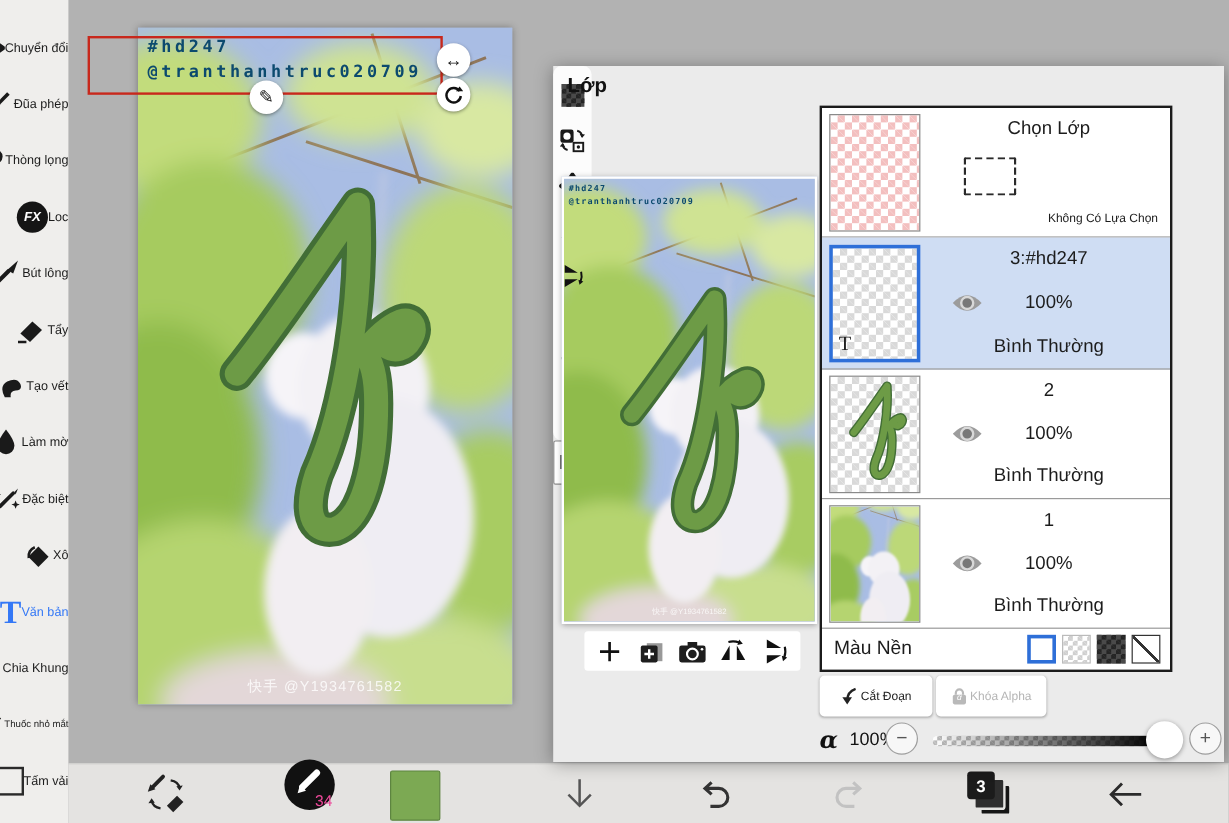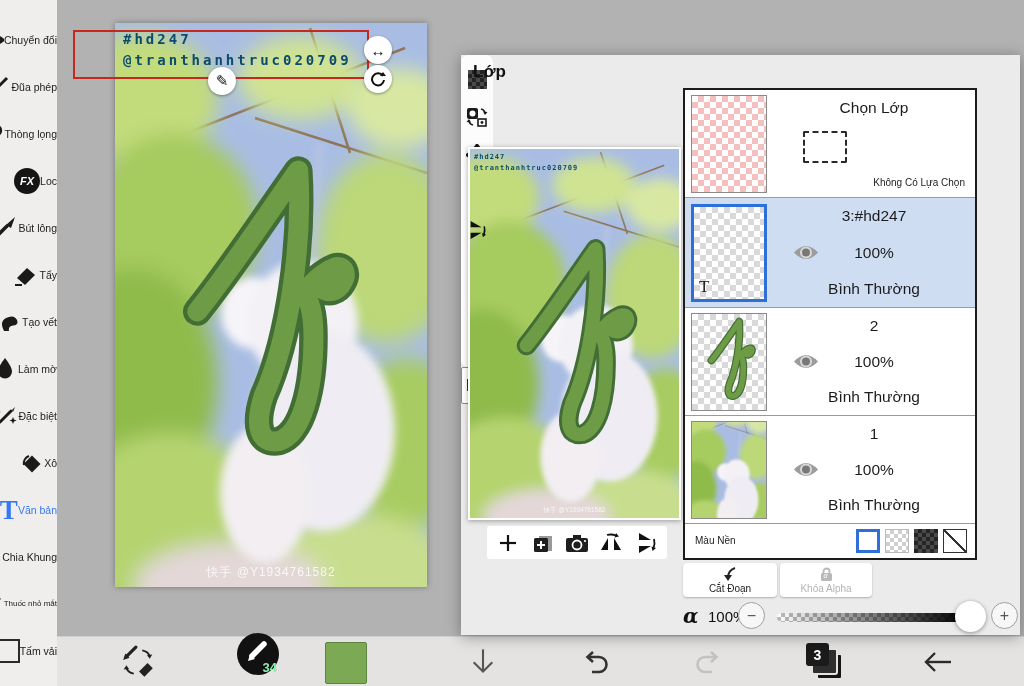--- a/index.html
+++ b/index.html
@@ -75,33 +75,33 @@
   .lname{text-align:center;font-size:15.5px}
   .lmid{position:relative;text-align:center;font-size:15.5px;height:20px;line-height:20px}
   .lmid .eye{position:absolute;left:14px;top:1px}
   .lblend{text-align:center;font-size:15.5px}
   .row-selected{background:#cfddf3}
   .sel-title{text-align:center;font-size:15.5px}
   .sel-status{text-align:right;font-size:10px;padding-right:4px}
   .dashed-box{width:40px;height:28px;border:2px dashed #2a2a2a;border-radius:2px;margin-left:24px}
 
   #maunen-row{display:flex;align-items:center;height:33px;padding:0 8px 0 10px;box-sizing:border-box}
-  #maunen-label{flex:1;font-size:10px}
+  #maunen-label{flex:1;font-size:16px}
   .swatch{width:24px;height:24px;margin-left:5px;box-sizing:border-box}
   .swatch.w1{background:#fff;border:3px solid #2e6fd8}
   .swatch.w2{border:1px solid #bbb}
   .swatch.w4{background:#fff;border:1.5px solid #333;background-image:linear-gradient(45deg,transparent 46%,#333 46%,#333 54%,transparent 54%)}
 
   #right-rail{left:523px;top:195px;width:32px;height:312px;background:#fcfcfc;border-radius:7px;
               display:flex;flex-direction:column;align-items:center;justify-content:space-around;padding:6px 0;box-sizing:border-box}
   .ricon{display:flex;align-items:center;justify-content:center;width:24px;height:24px}
   .dots-glyph{font-size:17px;font-weight:bold;color:#1a1a1a;line-height:10px;letter-spacing:0}
 
   .panel-btn{position:absolute;height:34px;background:#fff;border-radius:4px;box-shadow:0 1px 2px rgba(0,0,0,.25);
-             display:flex;flex-direction:column;align-items:center;justify-content:center;gap:1px}
+             display:flex;flex-direction:row;align-items:center;justify-content:center;gap:1px}
   .panel-btn .blabel{font-size:10px;color:#222}
   .panel-btn.disabled .blabel{color:#b5b5b5}
   #btn-clip{left:222px;top:508px;width:94px}
   #btn-alpha{left:319px;top:508px;width:92px}
   #blend-dropdown{left:415px;top:506px;width:142px;height:37px;background:#fff;border:1.5px solid #8a8a8a;
                   border-radius:2px;box-sizing:border-box;display:flex;align-items:center}
   #blend-dropdown .dval{flex:1;text-align:center;font-size:17px;color:#111}
   .tri-btn{width:30px;height:30px;background:#c9c9c9;margin-right:2px;display:flex;align-items:center;justify-content:center}
   .tri-up{width:0;height:0;border-left:8px solid transparent;border-right:8px solid transparent;border-bottom:11px solid #efefef}
 
@@ -115,21 +115,21 @@
                linear-gradient(to right,rgba(0,0,0,0),#000),
                linear-gradient(45deg,#bbb 25%,transparent 25%,transparent 75%,#bbb 75%),
                linear-gradient(45deg,#bbb 25%,transparent 25%,transparent 75%,#bbb 75%);
                background-size:100% 100%,8px 8px,8px 8px;background-position:0 0,0 0,4px 4px}
   #alpha-knob{position:absolute;left:494px;top:546px;width:31px;height:31px;border-radius:50%;background:#fff;
               box-shadow:0 1px 4px rgba(0,0,0,.4)}
 
   
   #bottom-bar{left:57px;top:636px;width:967px;height:50px;background:#e4e3e1;border-top:1px solid #cfcfcd}
   #brush-btn{left:180px;top:-4px;width:42px;height:42px;border-radius:50%;background:#111;position:absolute}
-  #brush-size{position:absolute;right:2px;bottom:0px;color:#86efac;font-size:13px;font-weight:bold}
+  #brush-size{position:absolute;right:2px;bottom:0px;color:#ec4899;font-size:13px;font-weight:normal}
   #color-swatch{left:268px;top:5px;width:40px;height:40px;background:#7ca953;border:1px solid #5d8540;border-radius:2px;position:absolute}
   .bb-icon{position:absolute;top:7px}
   #layers-badge{left:749px;top:6px;width:36px;height:38px;position:absolute}
   #layers-badge .pg{position:absolute;width:23px;height:23px;background:#1b1b1b;border-radius:3px}
   #layers-badge .pg.b1{left:5px;top:5px;background:#2e2e2e;border:2px solid #e4e3e1}
   #layers-badge .pg.b2{left:10px;top:10px;background:#151515;border:2px solid #e4e3e1}
   #layers-badge .pg.front{left:0;top:0;color:#fff;font-size:14px;font-weight:bold;display:flex;align-items:center;justify-content:center}
 </style>
 </head>
 <body>

